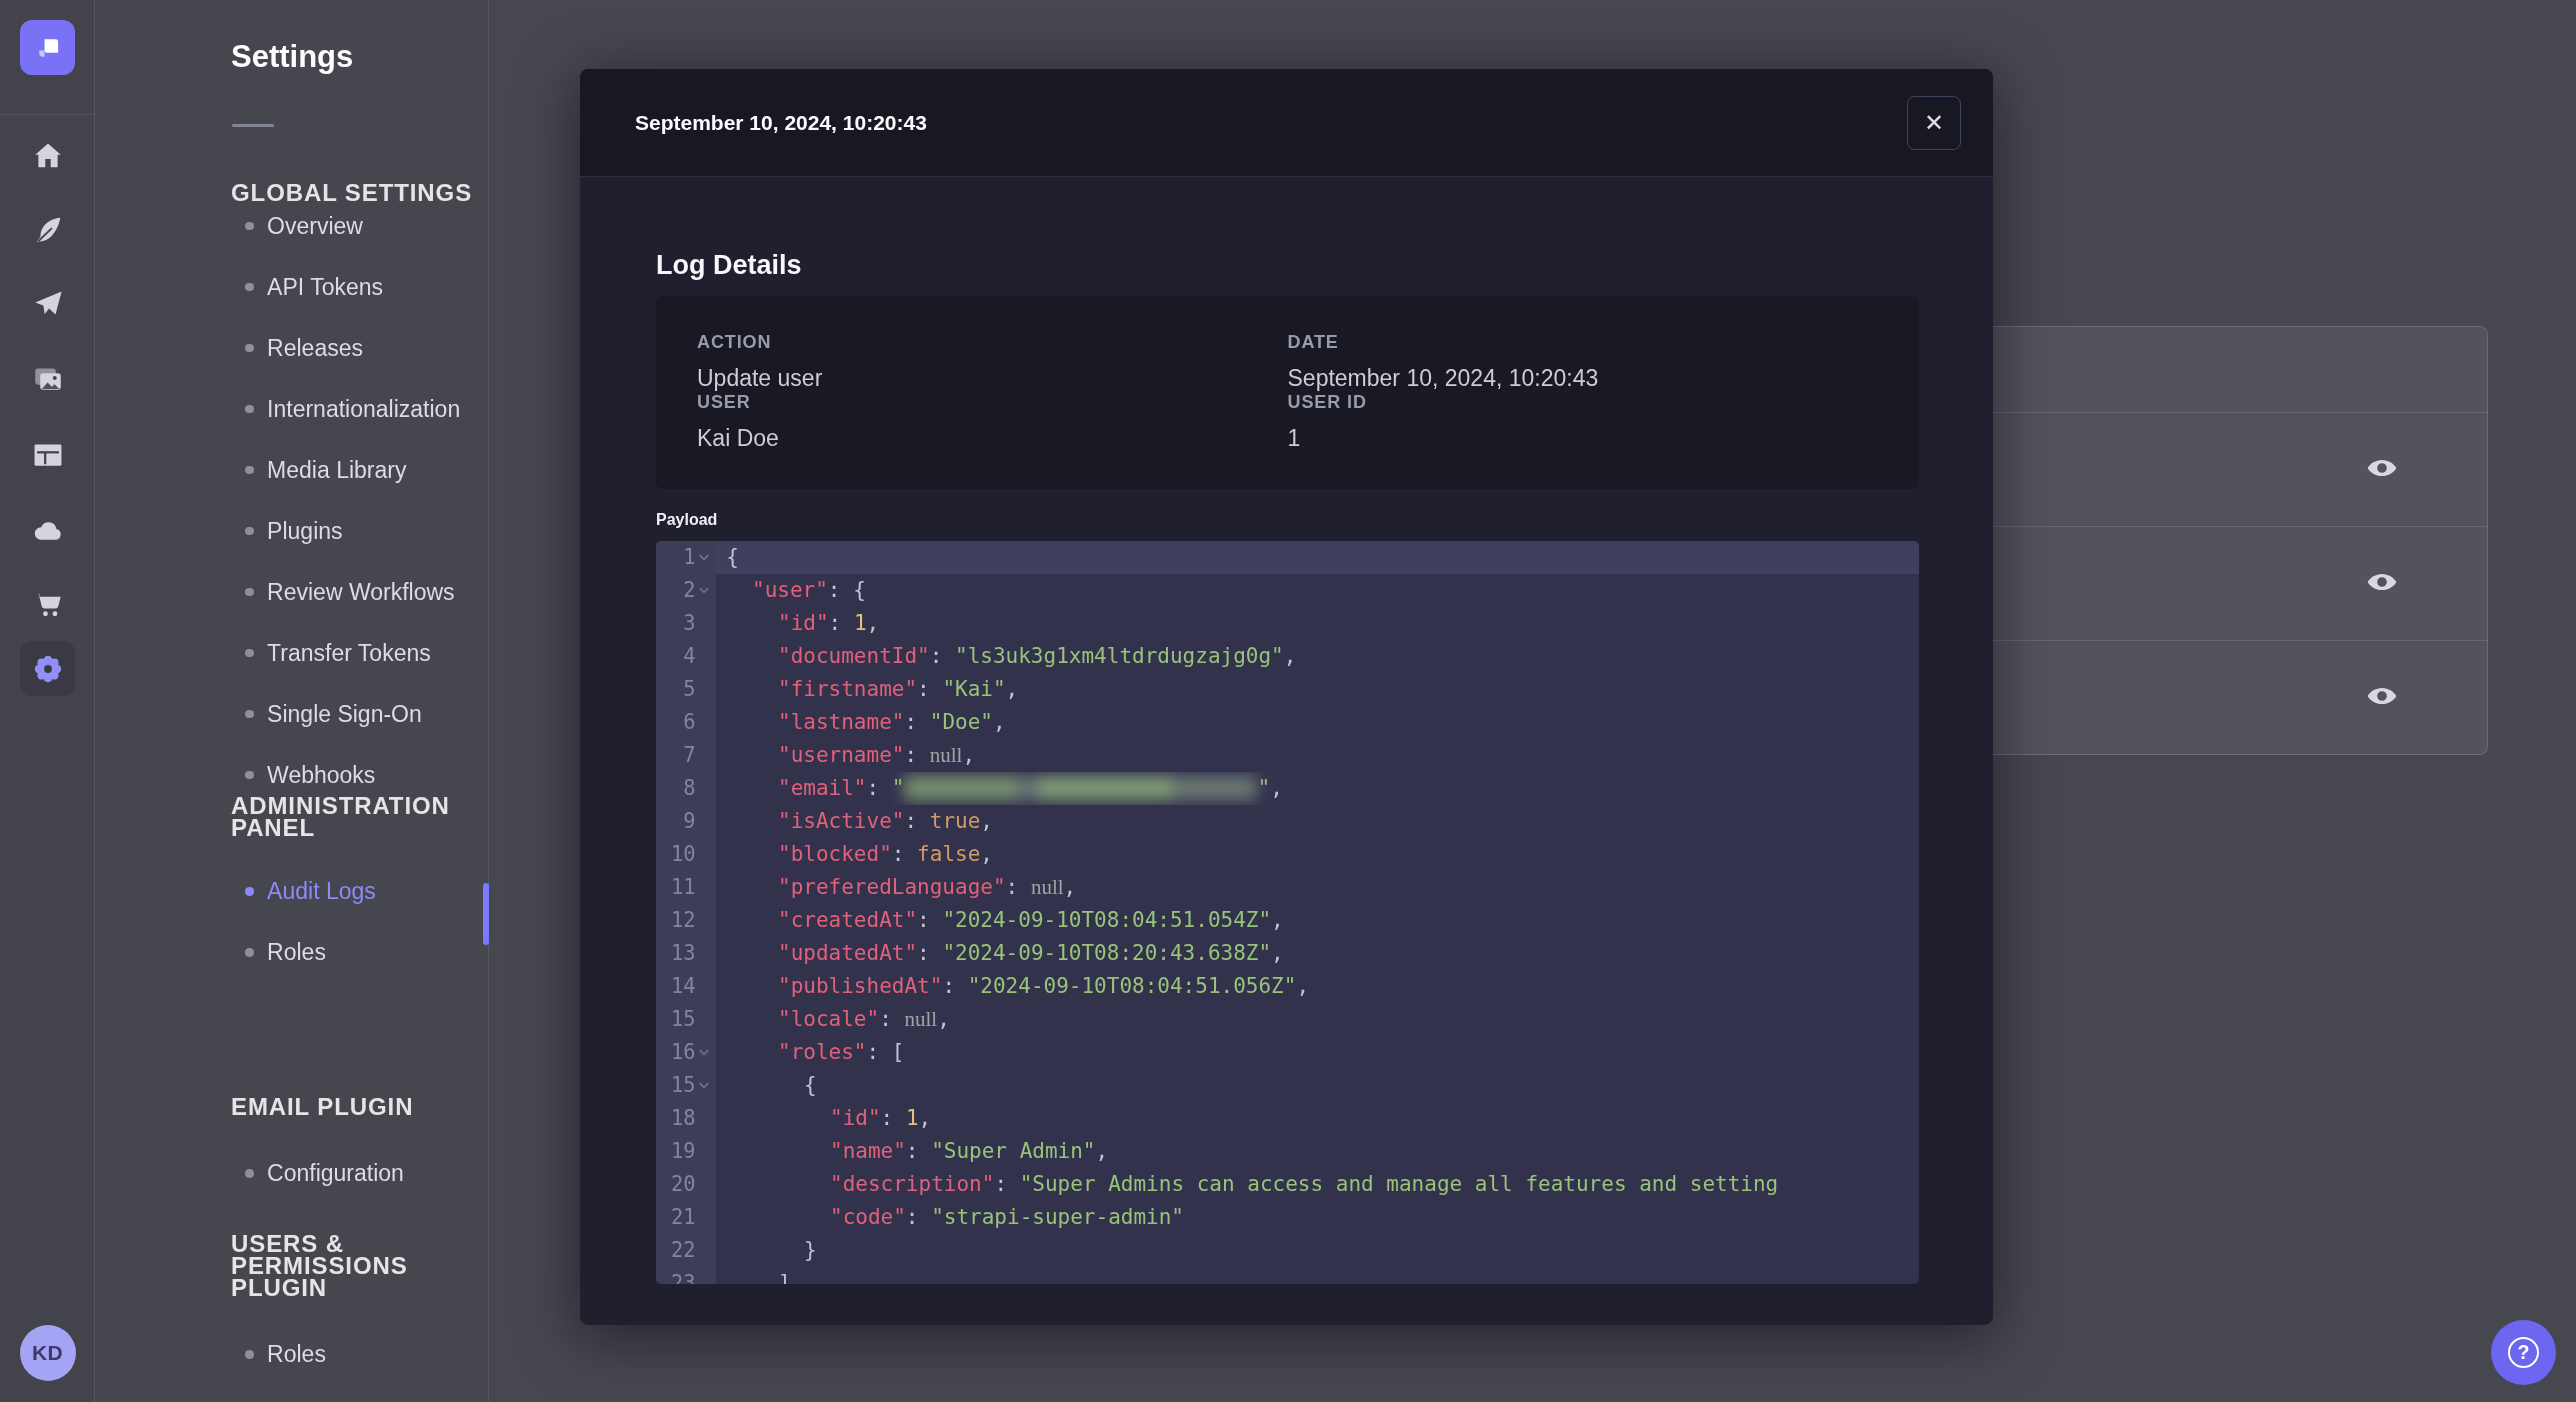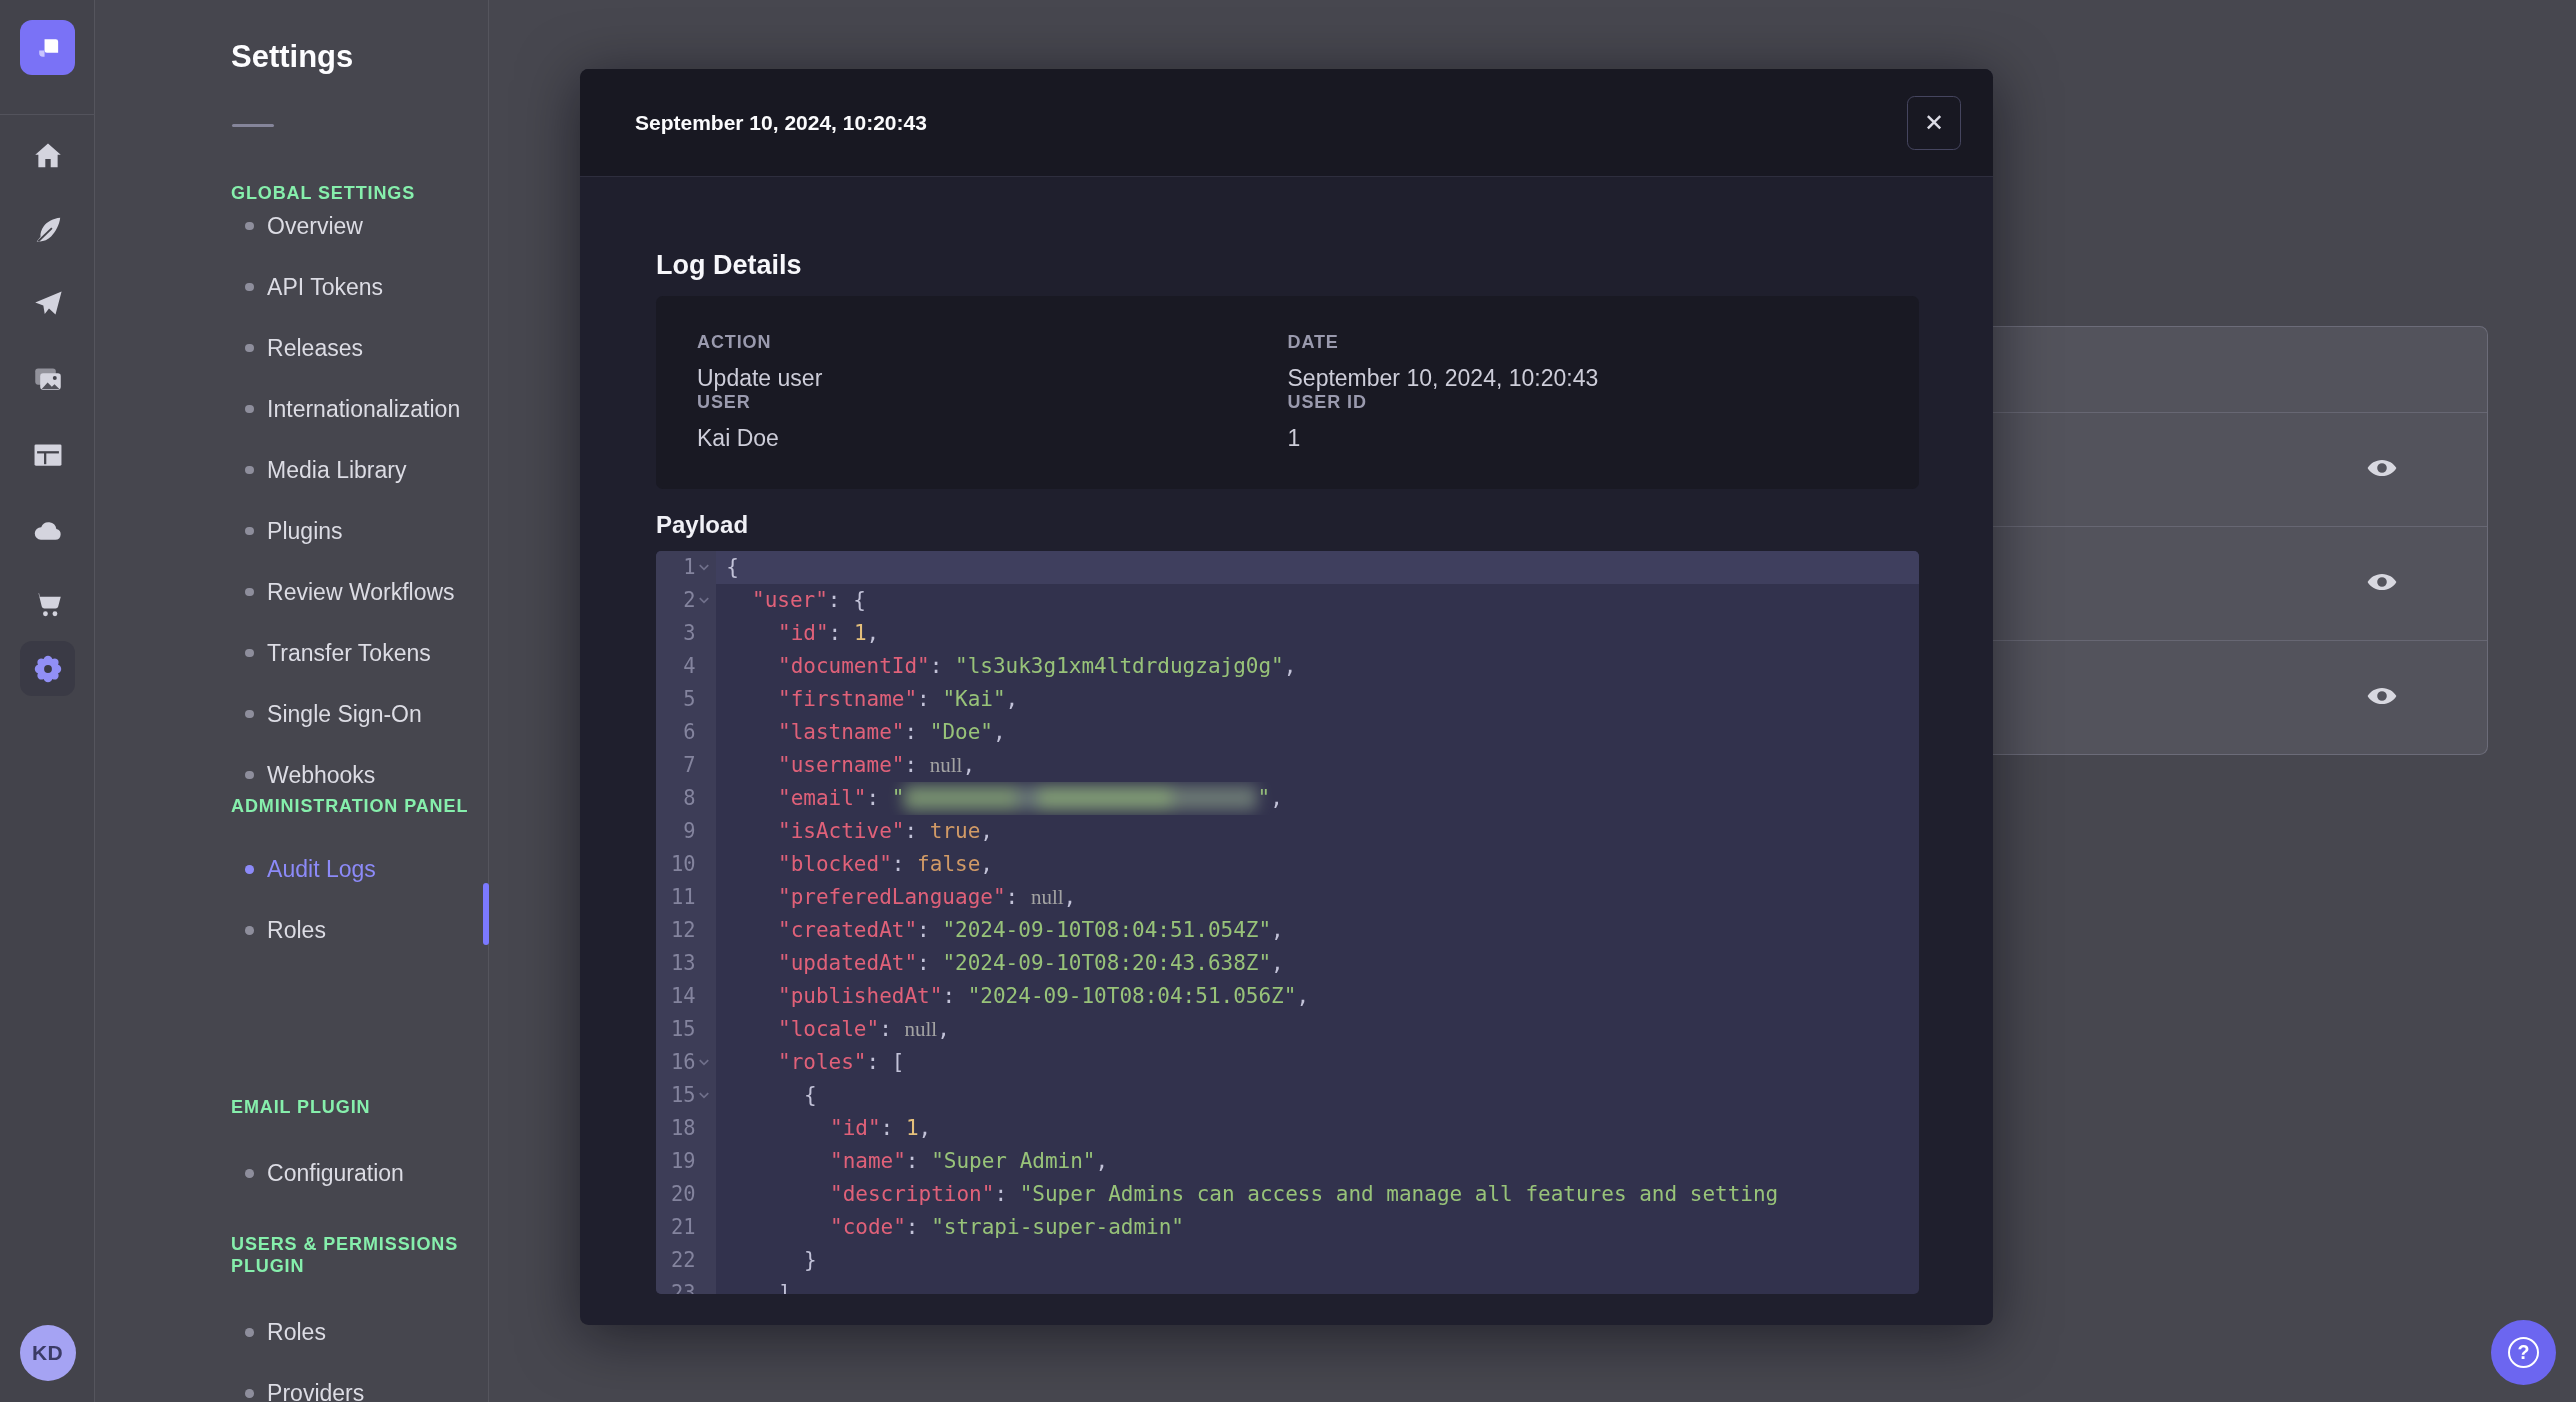--- a/index.html
+++ b/index.html
@@ -21,22 +21,22 @@
     background:#a5a3f3; color:#3b3b66; font-weight:bold; font-size:21px;
     display:flex; align-items:center; justify-content:center; letter-spacing:0.4px; }
 
   
   #subnav { position:absolute; left:95px; top:0; width:394px; height:1402px;
     background:#46464e; border-right:0.9px solid #55555d; z-index:2; }
   #subnav .title { position:absolute; left:136px; top:39px; font-size:31px; font-weight:600; color:#fdfdff; }
   #subnav .title-divider { position:absolute; left:137px; top:124px; width:42px; height:2.6px;
     border-radius:1.7px; background:#85859a; }
   .nav-section { position:absolute; left:0; width:394px; }
-  .nav-label { margin-left:136px; font-size:18px; font-weight:600; letter-spacing:0.9px;
-    color:#86efac; line-height:22px; }
+  .nav-label { margin-left:136px; font-size:24px; font-weight:600; letter-spacing:0.9px;
+    color:#e5e5e5; line-height:22px; }
   .nav-item { height:61px; display:flex; align-items:center; padding-left:150px; cursor:default; }
   .nav-bullet { width:8.5px; height:8.5px; border-radius:50%; background:#8e8e9c; margin-right:13.6px; flex:none; }
   .nav-item span.lbl { font-size:23px; color:#dcdce4; }
   .nav-item.active span.lbl { color:#8c8af8; }
   .nav-item.active .nav-bullet { background:#8c8af8; }
   #active-bar { position:absolute; left:388px; top:883px; width:6px; height:62px;
     border-radius:3.4px; background:#7b79ff; }
 
   
   #bg-card { position:absolute; left:1019px; top:326px; width:1469px; height:429px;
@@ -56,21 +56,21 @@
   #modal .m-title { font-size:21px; font-weight:600; color:#fbfbfd; }
   #close-btn { width:54px; height:54px; border-radius:7.7px; border:0.9px solid #45455f;
     background:transparent; color:#dcdce6; font-size:24px; line-height:1;
     display:flex; align-items:center; justify-content:center; cursor:pointer; }
   #modal .m-body { padding:73px 74px 0 76px; }
   .log-heading { font-size:27px; font-weight:600; color:#f7f7fb; }
   .details-card { margin-top:14.5px; background:#191923; border-radius:6.8px;
     padding:36px 41px 37px 41px; display:grid; grid-template-columns:1fr 1fr; }
   .d-label { font-size:18px; font-weight:600; letter-spacing:0.9px; color:#9a9aae; }
   .d-value { margin-top:12px; font-size:23px; color:#cdcdd9; }
-  .payload-label { margin-top:22px; font-size:24px; font-weight:700; color:#f0f0f6; }
+  .payload-label { margin-top:22px; font-size:16px; font-weight:700; color:#f0f0f6; }
   
   .code-block { margin-top:12px; height:743px; border-radius:5.1px; overflow:hidden;
     background:#32324d; display:flex; flex-direction:column;
     font-family:"DejaVu Sans Mono", monospace; font-size:21px; }
   .line-row { display:flex; height:33px; flex:none; }
   .gutter-cell { width:60px; flex:none; background:#3d3d57; color:#84849e;
     display:flex; align-items:center; justify-content:flex-end; padding-right:3.4px; }
   .gutter-cell .num { font-size:20.4px; }
   .gutter-cell .fold { width:17px; display:flex; align-items:center; justify-content:center; }
   .code-content { flex:1; display:flex; align-items:center; white-space:pre; overflow:hidden;

